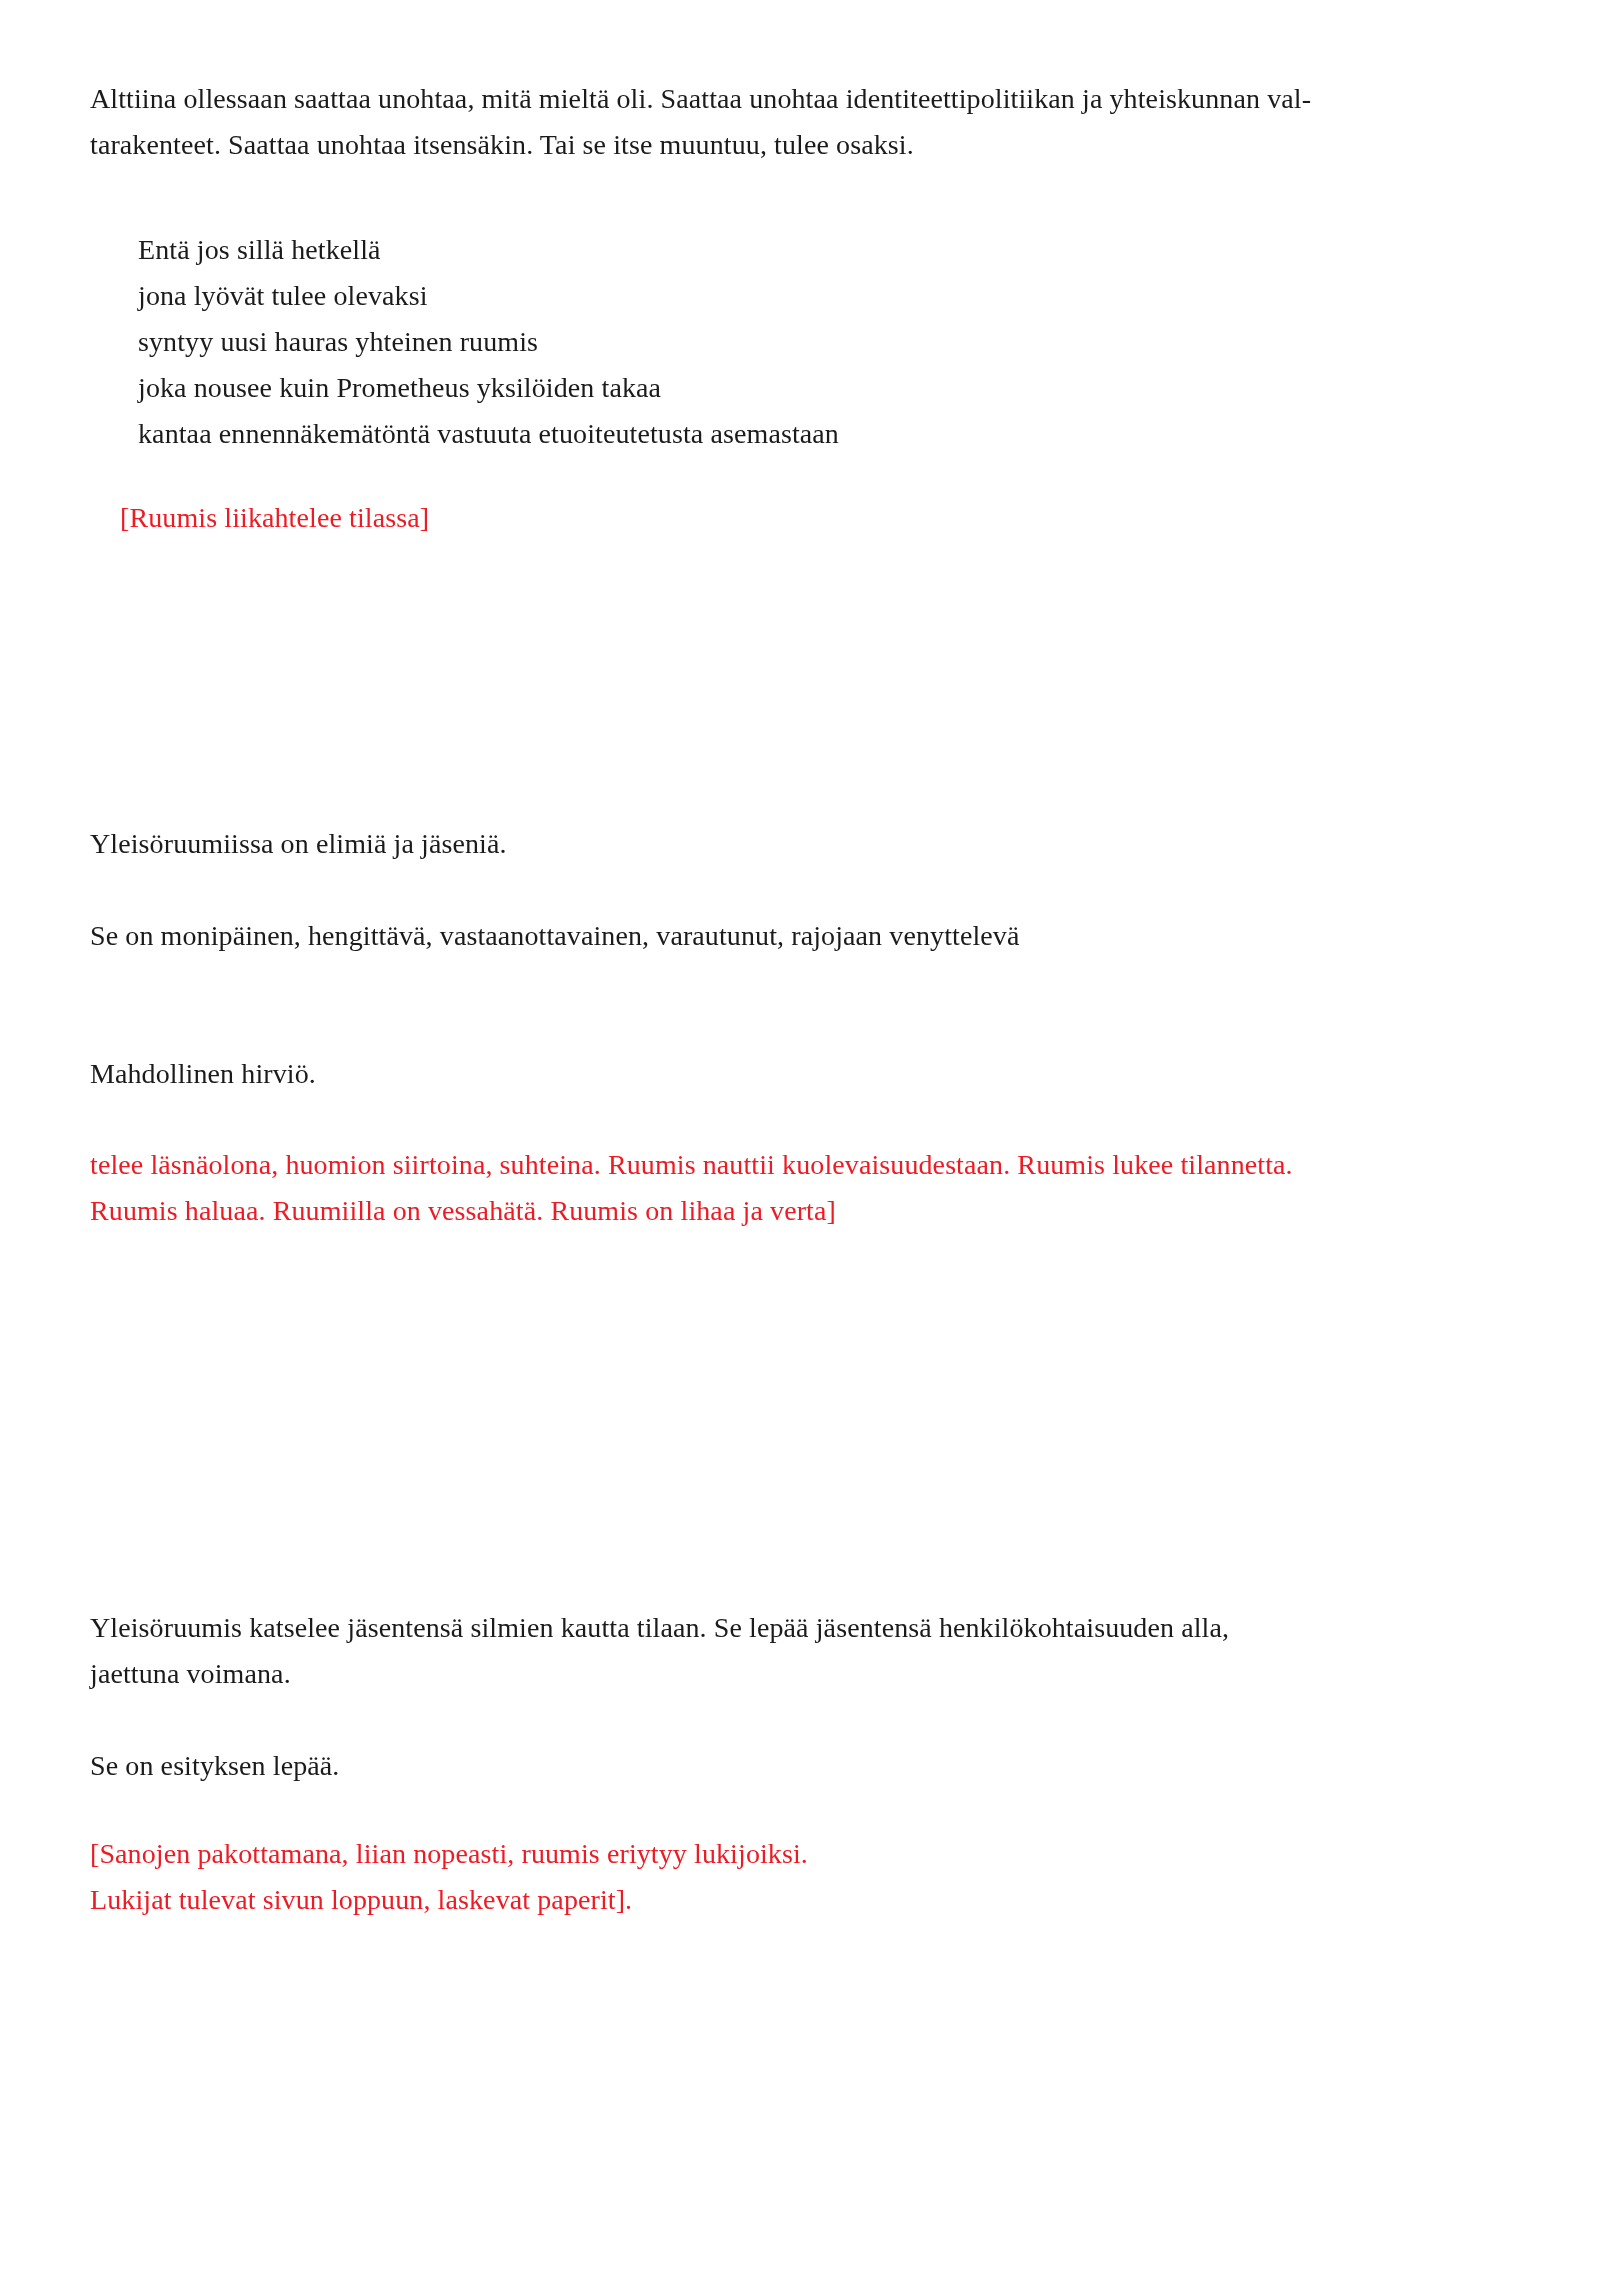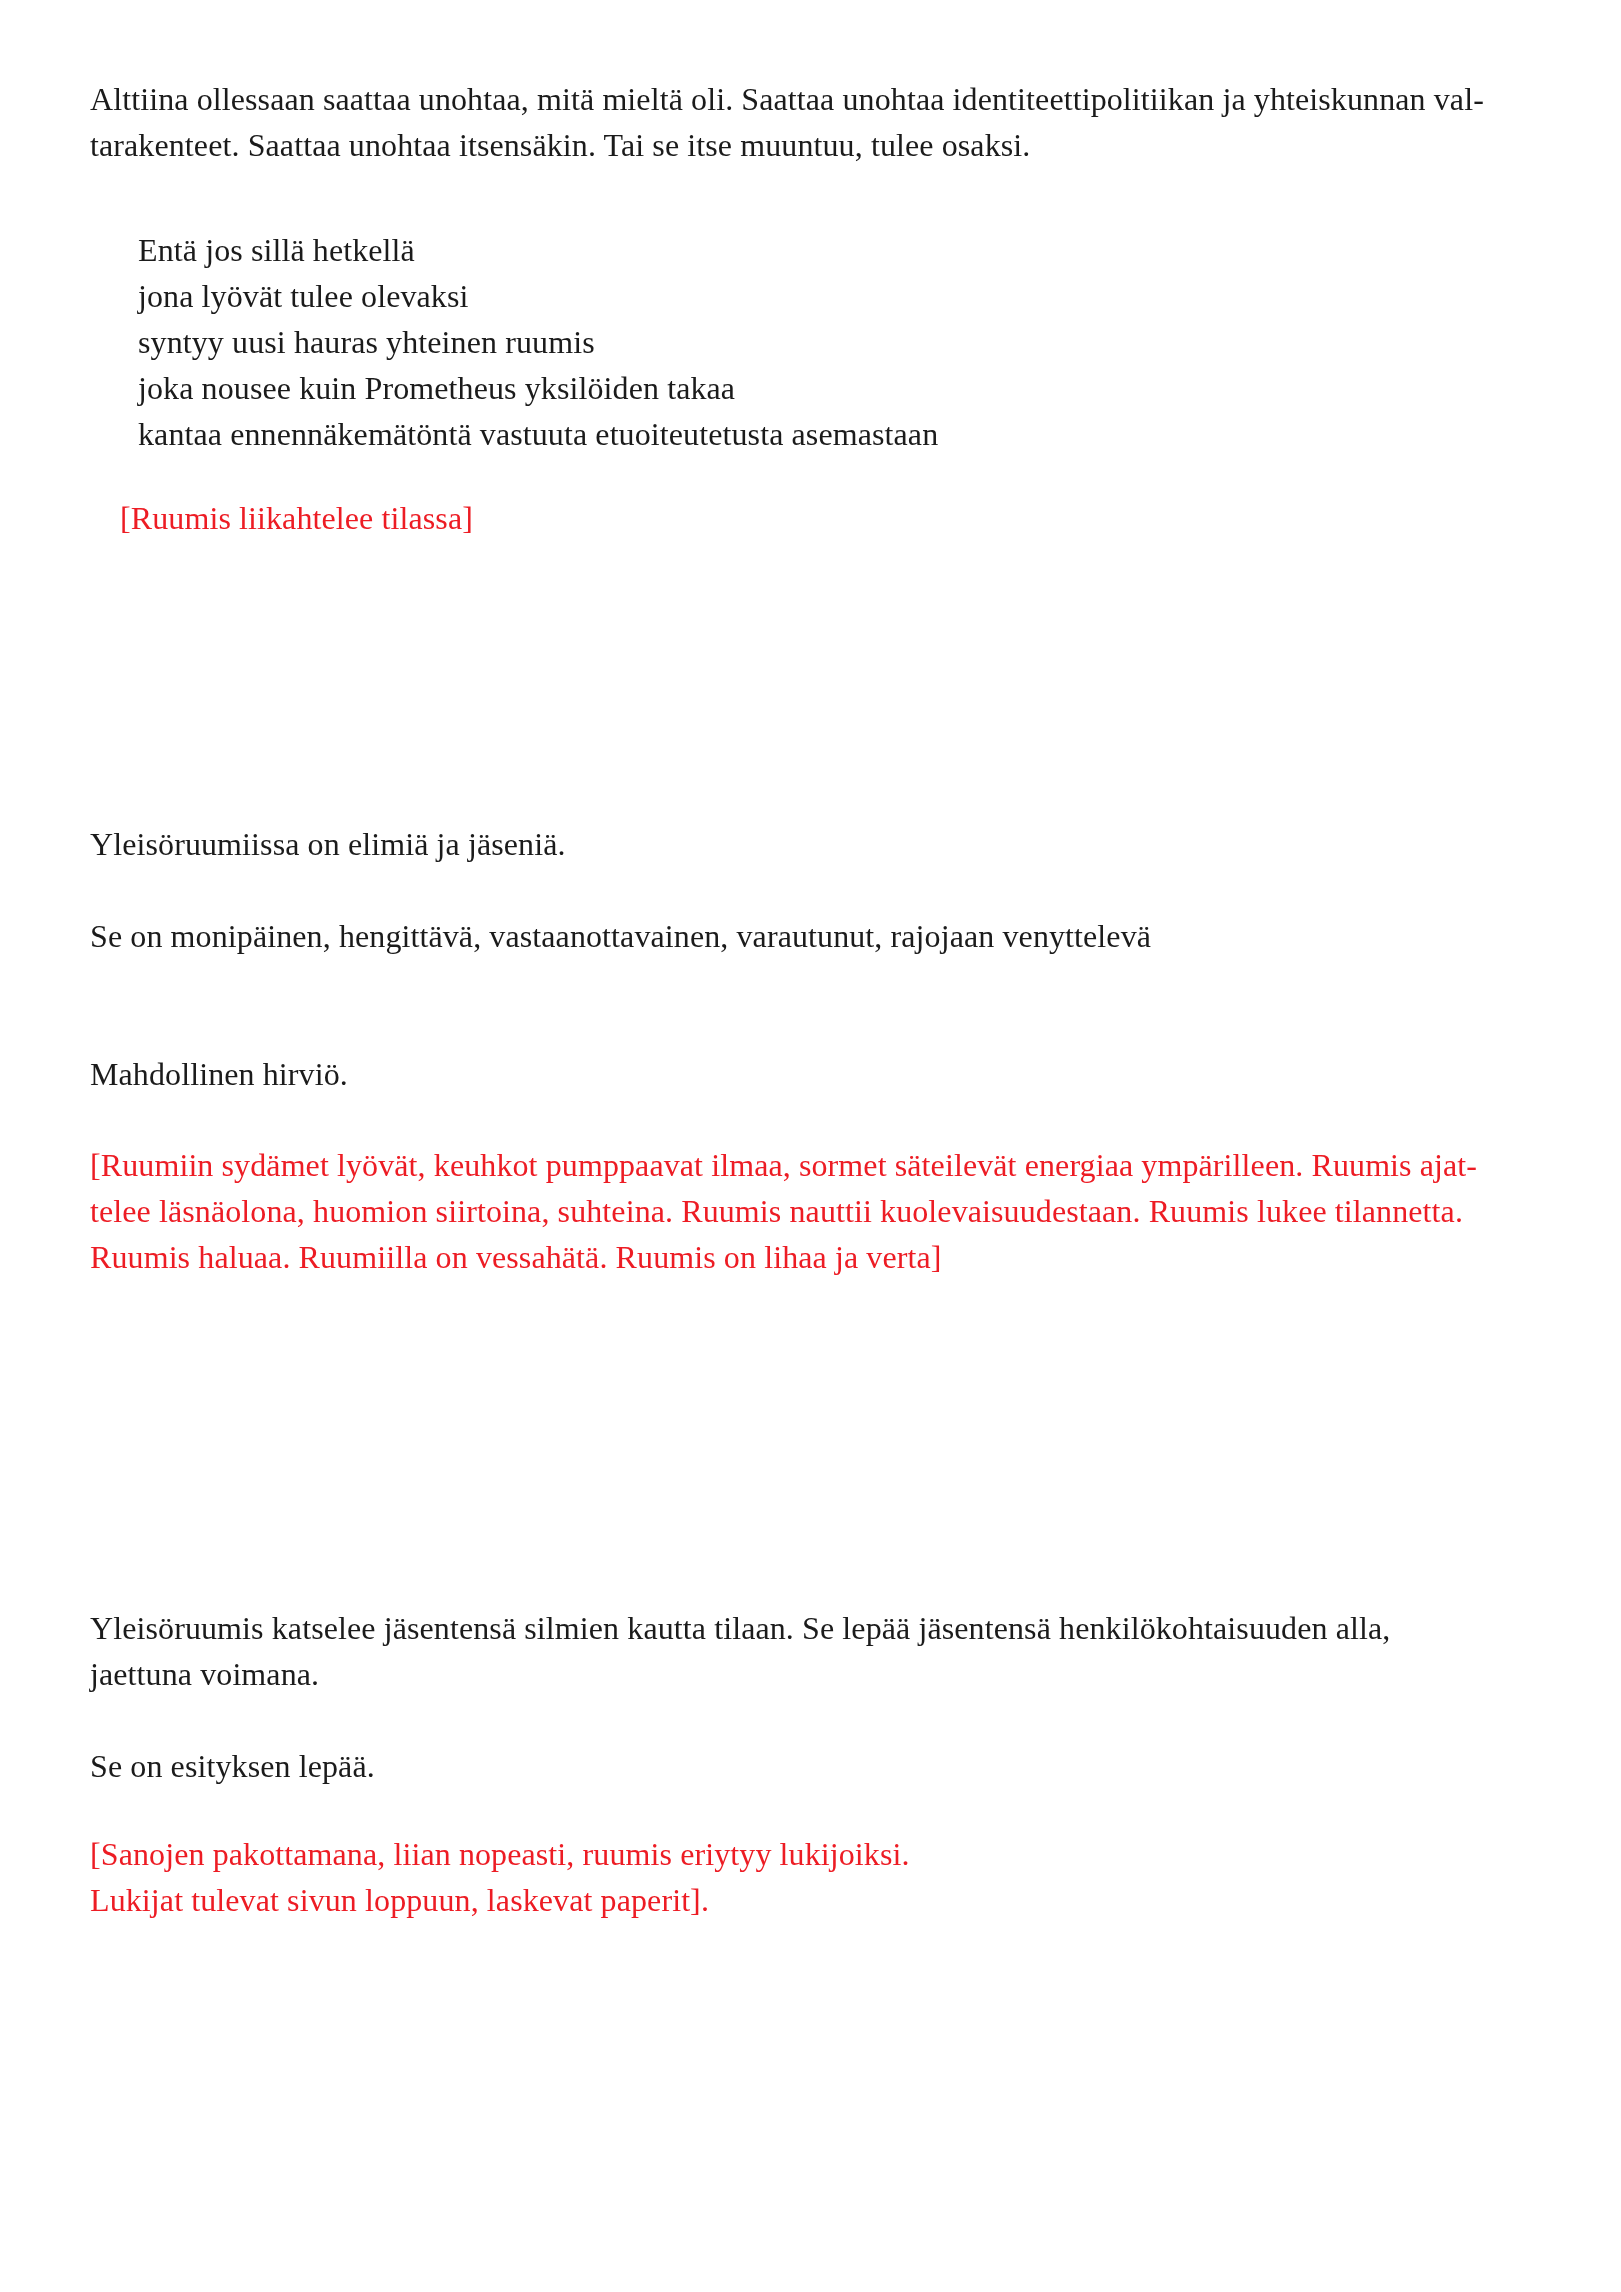--- a/index.html
+++ b/index.html
@@ -13,21 +13,21 @@
     width: 1621px;
     height: 2293px;
     margin: 0 auto;
     background: #ffffff;
     overflow: hidden;
   }
   .block {
     position: absolute;
     left: 90px;
     right: 86px;
-    font-size: 32px;
+    font-size: 28px;
     line-height: 46px;
     color: #1b1b1b;
     letter-spacing: 0.1px;
   }
   .block .line { white-space: pre-wrap; }
   .red { color: #ed1c24; }
   .b0 { top: 76px; }
   .b1 { top: 227px; margin-left: 48px; }
   .b2 { top: 495px; margin-left: 30px; }
   .b3 { top: 821px; }
@@ -66,21 +66,20 @@
 
   <div class="block b4">
     <div class="line">Se on monipäinen, hengittävä, vastaanottavainen, varautunut, rajojaan venyttelevä</div>
   </div>
 
   <div class="block b5">
     <div class="line">Mahdollinen hirviö.</div>
   </div>
 
   <div class="block red b6">
-    <div class="line">[Ruumiin sydämet lyövät, keuhkot pumppaavat ilmaa, sormet säteilevät energiaa ympärilleen. Ruumis ajat-</div>
     <div class="line">telee läsnäolona, huomion siirtoina, suhteina. Ruumis nauttii kuolevaisuudestaan. Ruumis lukee tilannetta.</div>
     <div class="line">Ruumis haluaa. Ruumiilla on vessahätä. Ruumis on lihaa ja verta]</div>
   </div>
 
   <div class="block b7">
     <div class="line">Yleisöruumis katselee jäsentensä silmien kautta tilaan. Se lepää jäsentensä henkilökohtaisuuden alla,</div>
     <div class="line">jaettuna voimana.</div>
   </div>
 
   <div class="block b8">

